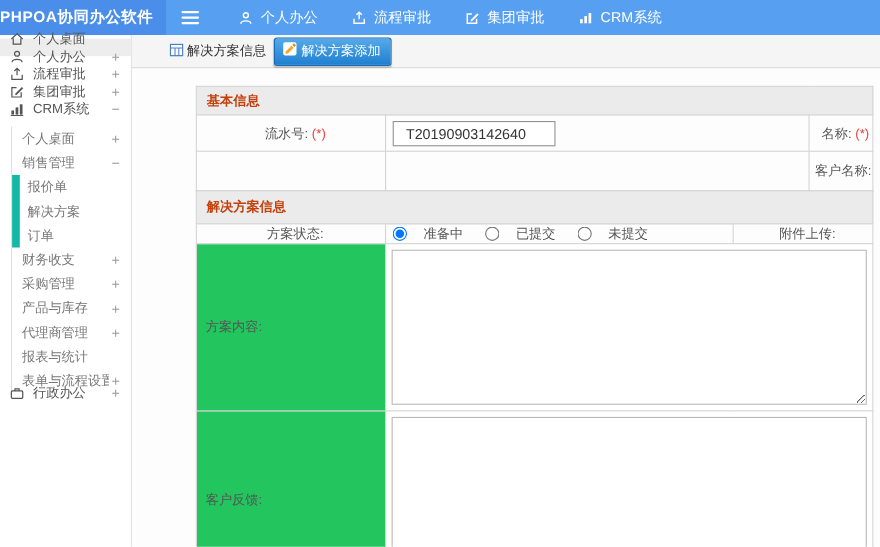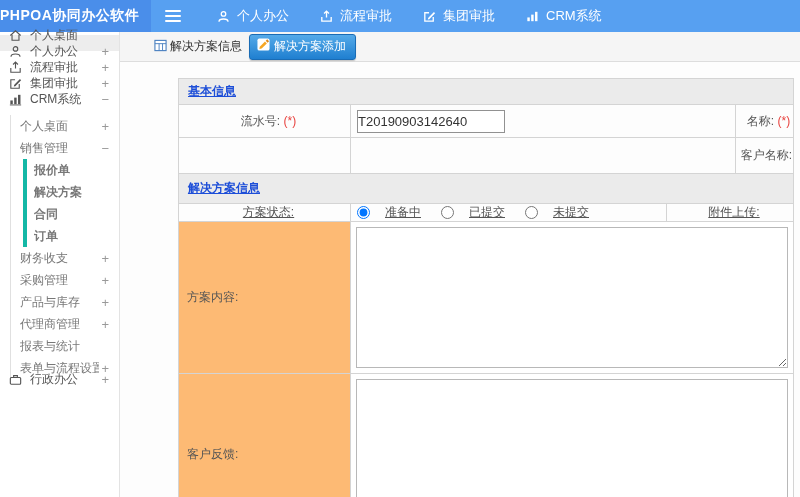--- a/index.html
+++ b/index.html
@@ -26,61 +26,61 @@
     background: #fff; border-right: 1px solid #e3e3e3; padding-top: 3px; color: #555; }
   .sb-item { display: flex; align-items: center; cursor: pointer; }
   .sb-item.lvl1 { height: 16px; padding: 0 10px 16px 8px; font-size: 12px; }
   .sb-item.lvl1.selected { background: #ededed; }
   .sb-ico { width: 15px; height: 15px; margin-right: 7px; flex: 0 0 auto; }
   .sb-ico svg { display: block; }
   .sb-label { flex: 1 1 auto; white-space: nowrap; overflow: hidden; }
   .sb-exp { color: #999; font-size: 13px; margin-left: 2px; }
   .sb-group2 { margin-left: 10px; border-left: 1px solid #e0e0e0; }
   .sb-item.lvl2 { height: 22px; padding: 0 10px 0 9px; color: #777; }
-  .sb-group3 { margin-left: 12px; border-left: 4px solid #14b8a6; font-weight: bold; }
+  .sb-group3 { margin-left: 0; border-left: 7px solid #14b8a6; }
   .sb-item.lvl3 { height: 22px; padding: 0 10px 0 7px; color: #777; }
 
   
   .main { position: absolute; left: 120px; top: 32px; width: 680px; height: 465px;
     background: #fdfdfd; overflow: hidden; }
   .tabstrip { height: 30px; background: #f5f5f5; border-bottom: 1px solid #ddd;
     display: flex; align-items: center; padding-left: 34px; }
   .tab-plain { display: flex; align-items: center; gap: 3px; color: #333;
     font-size: 12px; cursor: pointer; }
   .tab-active { display: flex; align-items: center; gap: 4px; margin-left: 7px;
     padding: 3px 9px 4px 7px; color: #fff; font-size: 12px; cursor: pointer;
     background: linear-gradient(#55aae9, #1f7fd0); border: 1px solid #1a6cb5;
     border-radius: 3px; box-shadow: 0 1px 1px rgba(0,0,0,.2); }
 
   .formwrap { margin: 16px 0 0 58px; width: 615px; }
   table.form { width: 615px; border-collapse: collapse; table-layout: fixed;
     color: #555; font-size: 12px; }
   table.form td { border: 1px solid #d4d4d4; vertical-align: middle; }
   table.form + table.form { margin-top: -1px; }
-  td.sec { background: #ebebeb; font-weight: bold; color: #1d4ed8;
-    height: 26px; padding-left: 9px; text-decoration: underline; }
+  td.sec { background: #ebebeb; font-weight: bold; color: #c2410c;
+    height: 26px; padding-left: 9px; }
   td.sec2 { height: 30px; }
   td.lab { padding-left: 8px; background: #fdfdfd; text-align: center; }
-  td.lab-blue { padding-left: 8px; background: #fdba74; }
+  td.lab-blue { padding-left: 8px; background: #22c55e; }
   .req { color: #e8433f; }
   .serial-input { width: 148px; height: 23px; border: 1px solid #919191;
-    padding: 2px 0; font-size: 13px; font-family: "Liberation Sans", sans-serif;
+    padding: 2px 11px; font-size: 13px; font-family: "Liberation Sans", sans-serif;
     color: #333; background: #fff; }
   td.fields { padding-left: 6px; }
   .radios { display: flex; align-items: center; gap: 12px; }
   .radios label { margin-right: 8px; color: #555; }
   .radios input { vertical-align: middle; margin-right: 3px; }
   td.ta-cell { padding: 5px; background: #fff; }
   .ta { width: 100%; border: 1px solid #b8b8b8; resize: both;
     font-family: "Liberation Sans", sans-serif; background: #fff; display: block; }
   .ta-content { height: 141px; }
   .ta-feedback { height: 150px; }
   .row-basic1 { height: 33px; }
   .row-basic2 { height: 36px; }
-  .row-status { height: 16px; text-decoration: underline; }
+  .row-status { height: 16px; }
 </style>
 </head>
 <body>
 
 <div class="topbar">
   <div class="logo">PHPOA协同办公软件</div>
   <div class="hamburger">
     <div></div>
       <div></div>
       <div></div>
@@ -193,23 +193,20 @@
     <div class="sb-item lvl2">
       <span class="sb-label">销售管理</span>
       <span class="sb-exp">−</span>
     </div>
     <div class="sb-group3">
       <div class="sb-item lvl3">
         <span class="sb-label">报价单</span>
       </div>
       <div class="sb-item lvl3">
         <span class="sb-label">解决方案</span>
-      </div>
-      <div class="sb-item lvl3">
-        <span class="sb-label">合同</span>
       </div>
       <div class="sb-item lvl3">
         <span class="sb-label">订单</span>
       </div>
     </div>
     <div class="sb-item lvl2">
       <span class="sb-label">财务收支</span>
       <span class="sb-exp">+</span>
     </div>
     <div class="sb-item lvl2">

